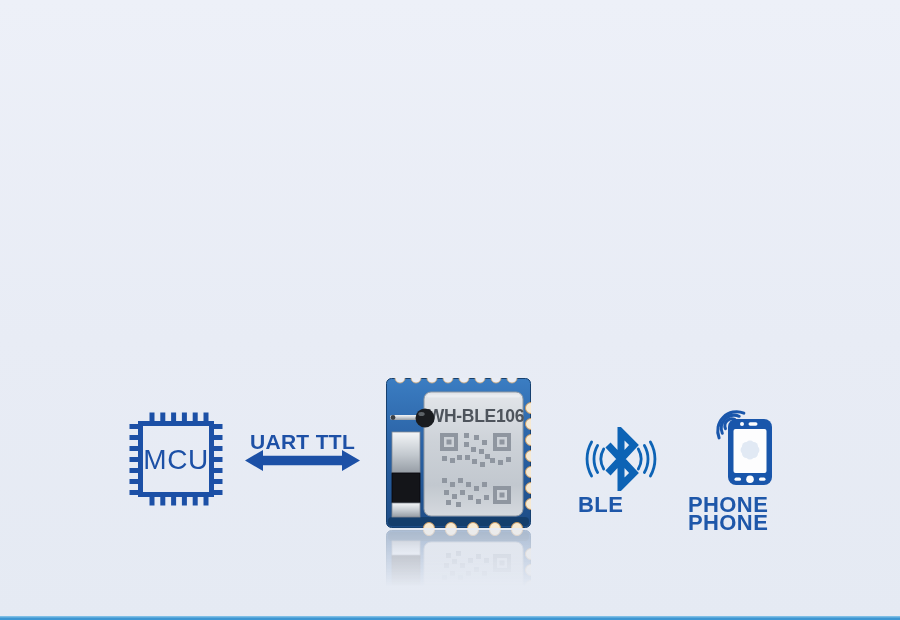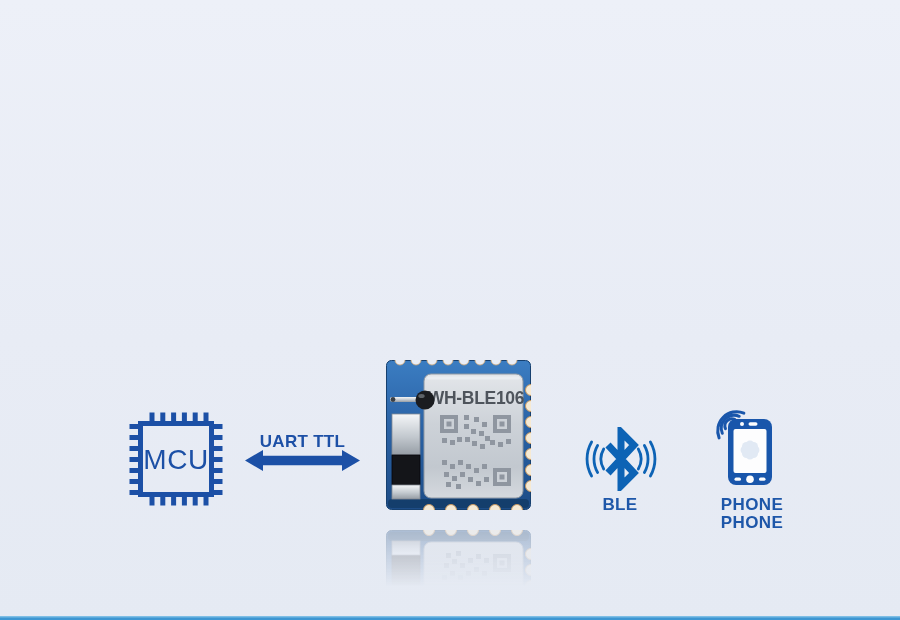--- a/index.html
+++ b/index.html
@@ -8,25 +8,25 @@
 
   .scene {
     position:relative; width:900px; height:620px;
     background:linear-gradient(180deg,#edf0f8 0%,#e8ecf5 55%,#e5eaf3 100%);
     overflow:hidden;
   }
   .abs { position:absolute; }
 
   
   .lbl {
-    color:#1e57a9; font-weight:bold; text-align:center;
-    letter-spacing:.4px; line-height:18px; font-size:17px;
+    color:#1e57a9; font-weight:bold; 
+    letter-spacing:.4px; line-height:18px; font-size:22px;
   }
   .uart-lbl {
-    color:#1d50a6; font-weight:bold; font-size:17px;
+    color:#1d50a6; font-weight:bold; font-size:21px;
     text-align:center; letter-spacing:.3px; line-height:15px;
   }
 
   
   .module-reflection {
     transform:scaleY(-1); opacity:.30;
     -webkit-mask-image:linear-gradient(to bottom, rgba(0,0,0,0) 62%, rgba(0,0,0,.95) 100%);
             mask-image:linear-gradient(to bottom, rgba(0,0,0,0) 62%, rgba(0,0,0,.95) 100%);
     pointer-events:none;
   }
@@ -78,21 +78,21 @@
     </g>
     <rect x="12.5" y="12.5" width="71" height="71" fill="none" stroke="#1c50a6" stroke-width="5"></rect>
     <text x="48" y="58" text-anchor="middle" font-size="28" font-weight="500" letter-spacing="0.5" fill="#1c50a6">MCU</text>
   </svg>
 
   <div class="abs uart-lbl" style="left:244px; top:434px; width:117px;">UART TTL</div>
   <svg class="abs" style="left:244px; top:449px;" width="117" height="23" viewBox="0 0 117 23">
     <path d="M1 11.5 L19 1 L19 6.8 H98 L98 1 L116 11.5 L98 22 L98 16.2 H19 L19 22 Z" fill="#1c50a6"></path>
   </svg>
 
-  <div class="abs" style="left:386px; top:360px; width:145px; height:150px;">
+  <div class="abs" style="left:386px; top:378px; width:145px; height:150px;">
     <svg width="145" height="150" viewBox="0 0 145 150">
       <defs>
         <linearGradient id="pcbGrad" x1="0" y1="0" x2="0" y2="1">
           <stop offset="0" stop-color="#3b7dc2"></stop>
             <stop offset=".45" stop-color="#2a62a5"></stop>
           <stop offset="1" stop-color="#1d4c86"></stop>
         </linearGradient>
         <linearGradient id="shieldGrad" x1="0" y1="0" x2="0" y2="1">
           <stop offset="0" stop-color="#e3e6ea"></stop>
             <stop offset=".4" stop-color="#cdd2d8"></stop>

